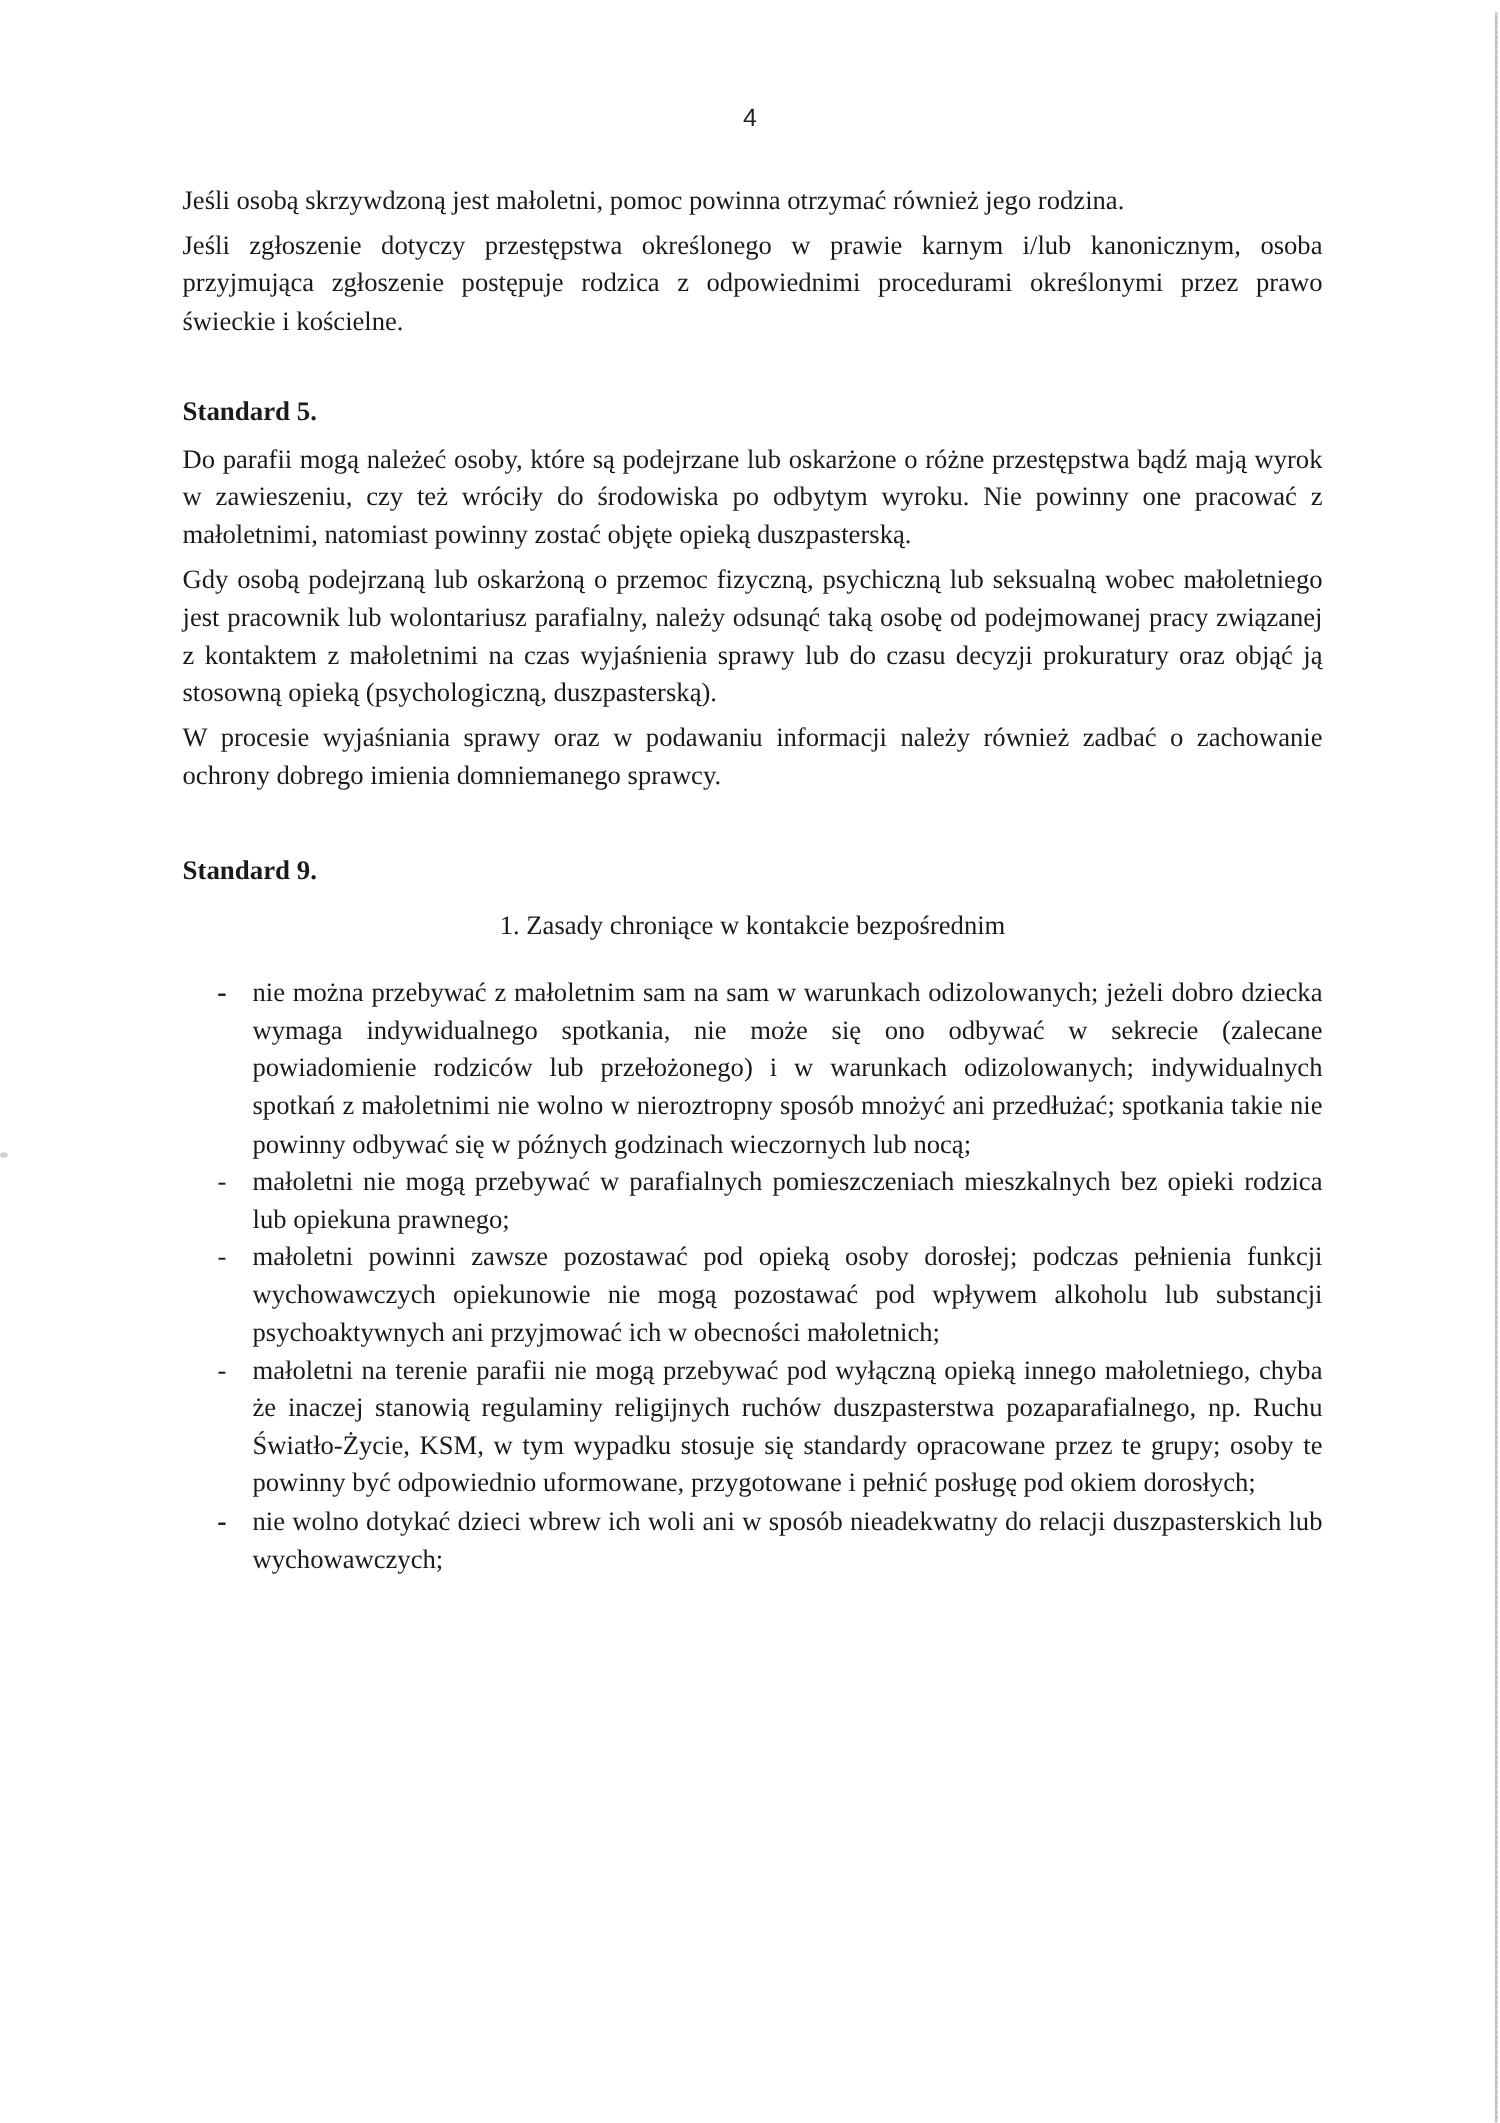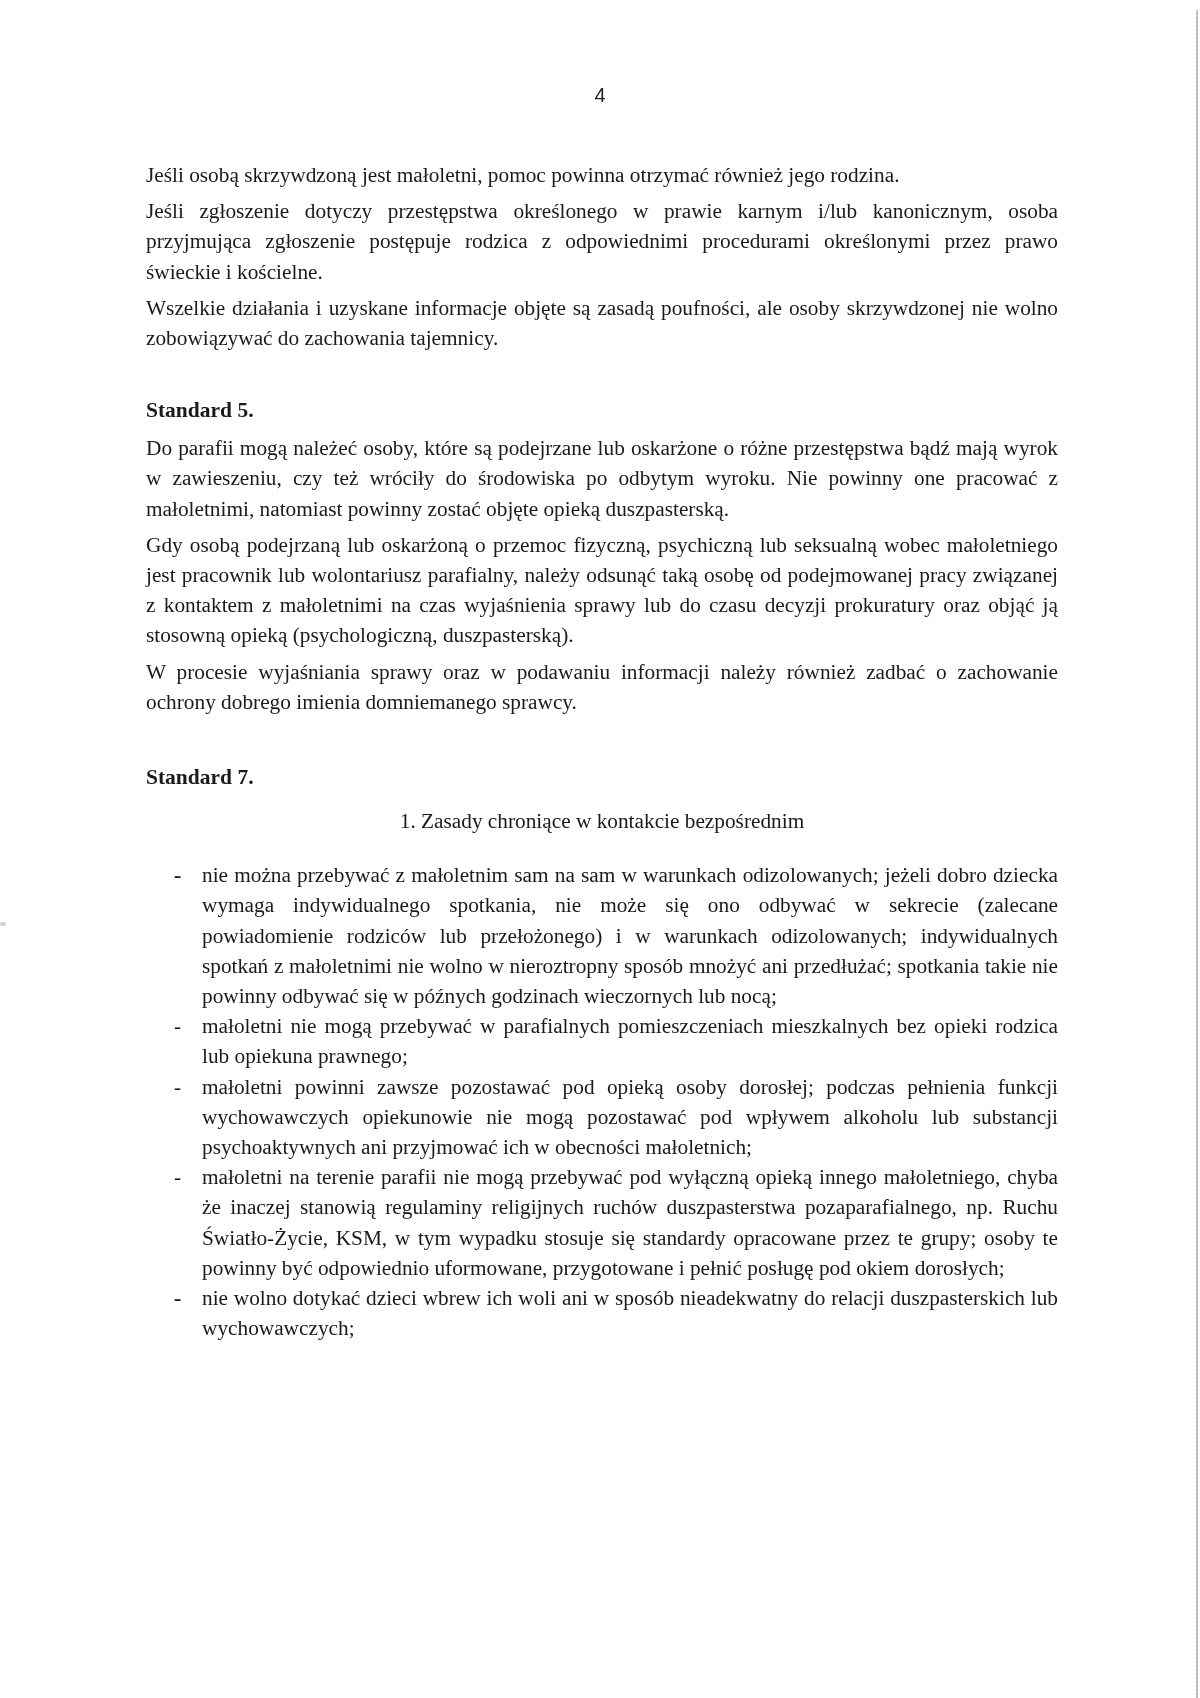--- a/index.html
+++ b/index.html
@@ -38,21 +38,21 @@
       width: 1200px;
       top: 84px;
       text-align: center;
       font-family: "Liberation Sans", "DejaVu Sans", sans-serif;
       font-size: 20px;
       color: #222;
     }
     .content {
       position: absolute;
       left: 146px;
-      top: 160px;
+      top: 145px;
       width: 912px;
       font-size: 21.3px;
       line-height: 30.2px;
     }
     p {
       margin: 0 0 6px 0;
       text-align: justify;
     }
     p.last-left {
       text-align-last: left;
@@ -102,35 +102,34 @@
 <div class="page-edge"></div>
 <div class="scan-speck"></div>
 
 <div class="page-number">4</div>
 
 <div class="content">
 
   <section>
     <p class="last-left">Jeśli osobą skrzywdzoną jest małoletni, pomoc powinna otrzymać również jego rodzina.</p>
     <p class="last-left">Jeśli zgłoszenie dotyczy przestępstwa określonego w prawie karnym i/lub kanonicznym, osoba przyjmująca zgłoszenie postępuje rodzica z odpowiednimi procedurami określonymi przez prawo świeckie i kościelne.</p>
-    <p class="last-left">Wszelkie działania i uzyskane informacje objęte są zasadą poufności, ale osoby skrzywdzonej nie wolno zobowiązywać do zachowania tajemnicy.</p>
   </section>
 
   <section>
     <h2 class="heading h5">
       <span class="label">Standard 5.</span>
     </h2>
     <p class="last-left">Do parafii mogą należeć osoby, które są podejrzane lub oskarżone o różne przestępstwa bądź mają wyrok w zawieszeniu, czy też wróciły do środowiska po odbytym wyroku. Nie powinny one pracować z małoletnimi, natomiast powinny zostać objęte opieką duszpasterską.</p>
     <p class="last-left">Gdy osobą podejrzaną lub oskarżoną o przemoc fizyczną, psychiczną lub seksualną wobec małoletniego jest pracownik lub wolontariusz parafialny, należy odsunąć taką osobę od podejmowanej pracy związanej z kontaktem z małoletnimi na czas wyjaśnienia sprawy lub do czasu decyzji prokuratury oraz objąć ją stosowną opieką (psychologiczną, duszpasterską).</p>
     <p class="last-left">W procesie wyjaśniania sprawy oraz w podawaniu informacji należy również zadbać o zachowanie ochrony dobrego imienia domniemanego sprawcy.</p>
   </section>
 
   <section>
     <h2 class="heading h6">
-      <span class="label">Standard 7.</span>
+      <span class="label">Standard 9.</span>
     </h2>
     <p class="numbered">1. Zasady chroniące w kontakcie bezpośrednim</p>
 
     <ul class="dash-list">
       <li>
         <span class="dash">-</span>
       </li>
       <li>
         <span class="dash">-</span>
         <span>nie można przebywać z małoletnim sam na sam w warunkach odizolowanych; jeżeli dobro dziecka wymaga indywidualnego spotkania, nie może się ono odbywać w sekrecie (zalecane powiadomienie rodziców lub przełożonego) i w warunkach odizolowanych; indywidualnych spotkań z małoletnimi nie wolno w nieroztropny sposób mnożyć ani przedłużać; spotkania takie nie powinny odbywać się w późnych godzinach wieczornych lub nocą;</span>

